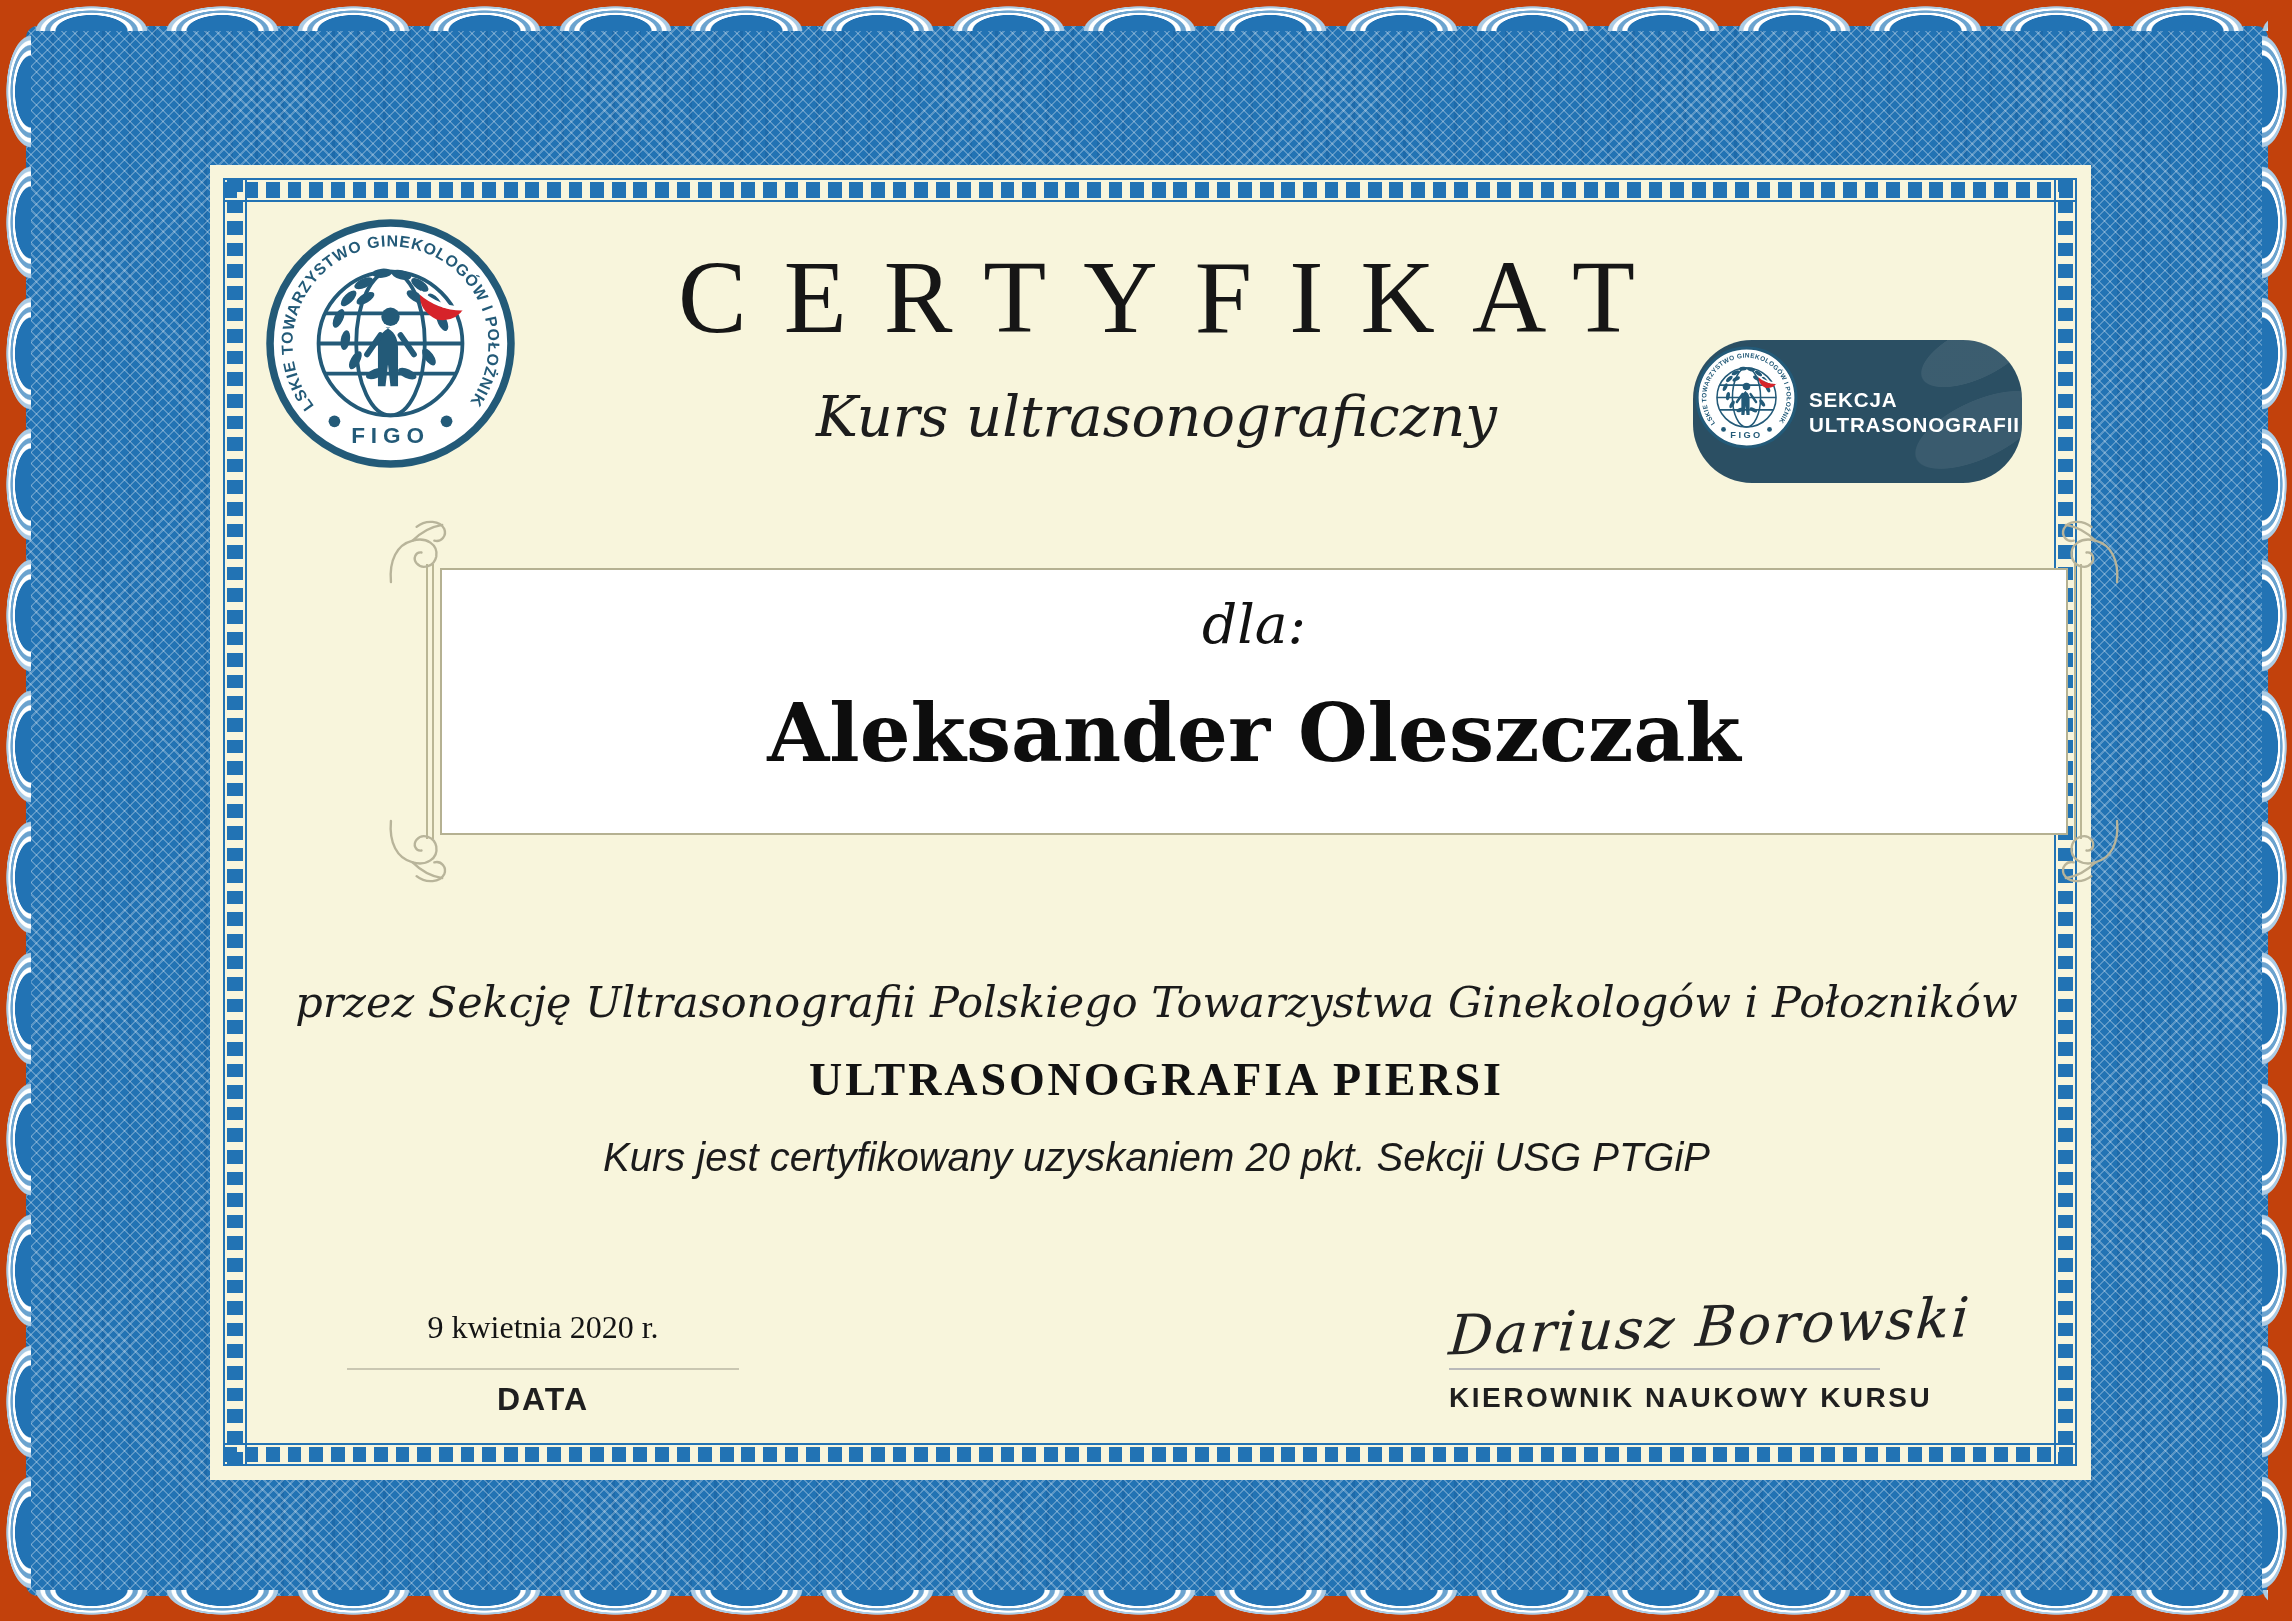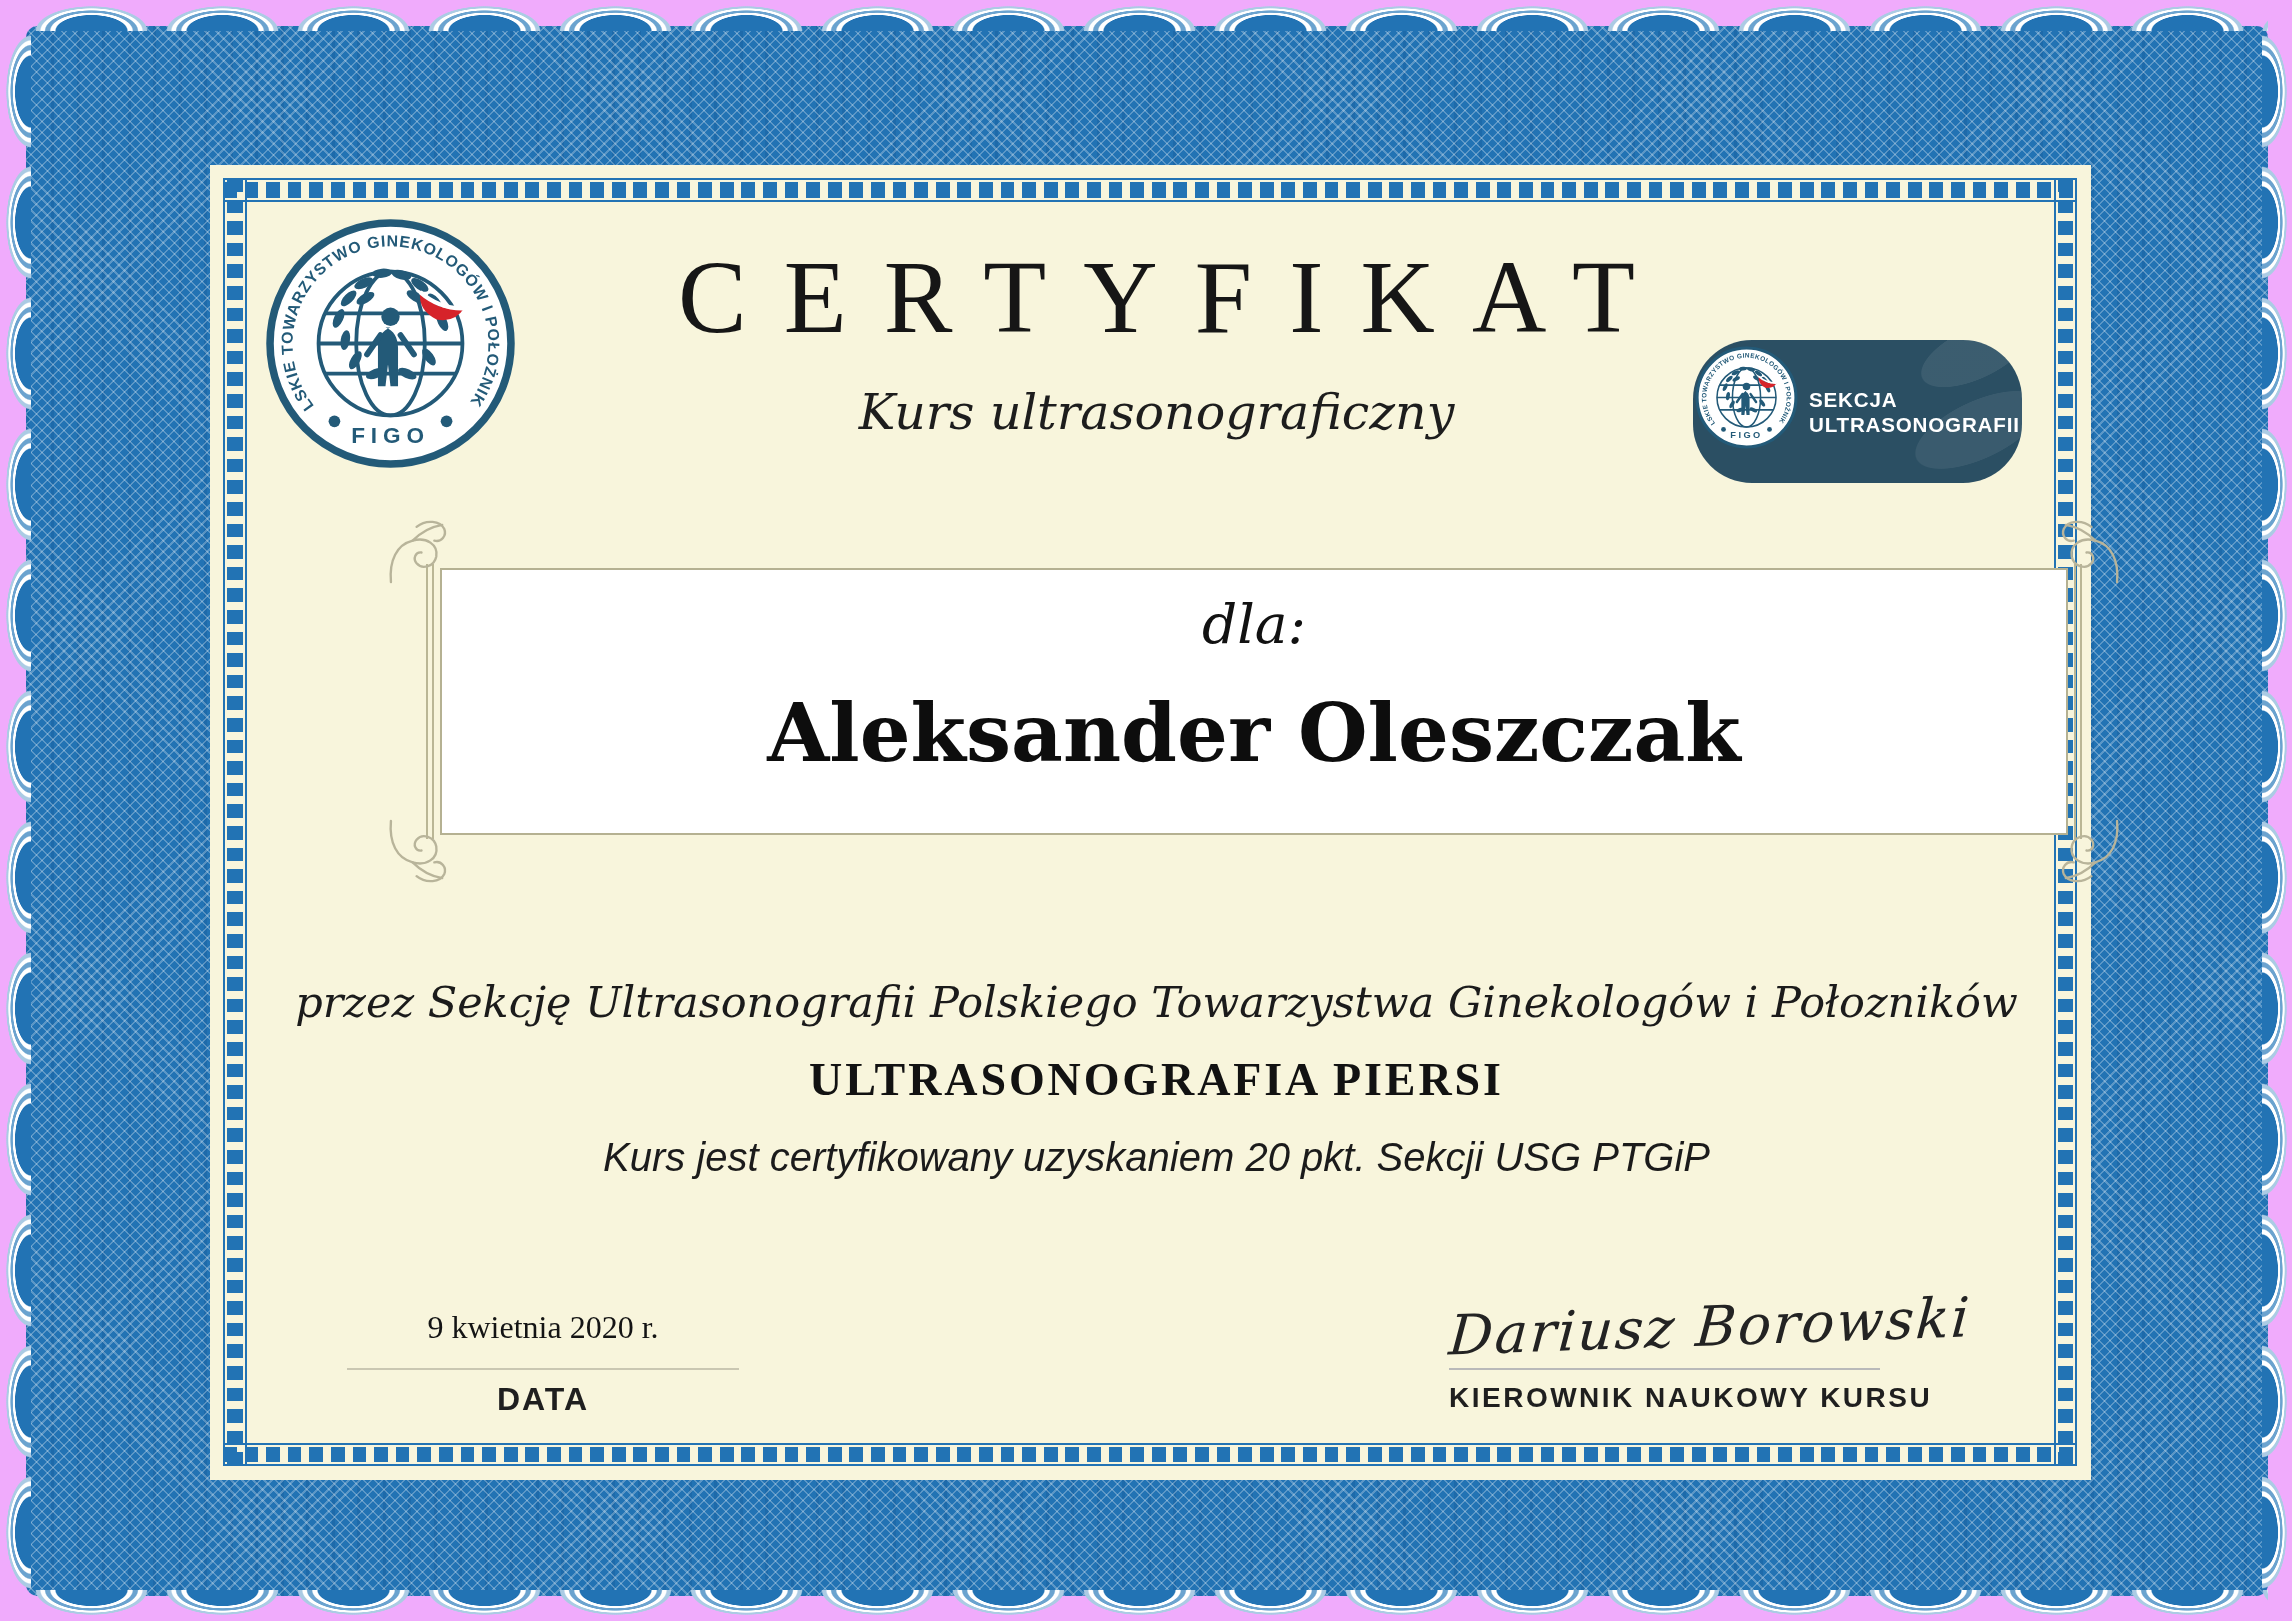--- a/index.html
+++ b/index.html
@@ -10,21 +10,21 @@
     --badge:#2b4f63;
     --red:#d6232a;
     --olive:#b5b192;
     --ink:#1c1c1c;
   }
   *{margin:0;padding:0;box-sizing:border-box;}
   html,body{background:#ffffff;}
   .page{
     position:relative;
     width:2293px;height:1621px;
-    background:#f0abfc;
+    background:#c2410c;
     overflow:hidden;
     font-family:"Liberation Serif", serif;
     color:var(--ink);
   }
   
   .band{
     position:absolute; inset:25.5px;
     background-color:var(--blue);
     background-image:
       repeating-linear-gradient(45deg, rgba(255,255,255,.26) 0 1.6px, rgba(255,255,255,0) 1.6px 7.8px),
@@ -63,21 +63,21 @@
 
   
   .title{
     position:absolute; left:222px; right:202px; top:238px;
     text-align:center; font-size:103px; letter-spacing:.36em; padding-left:.36em;
     color:#161616; font-weight:400; white-space:nowrap;
   }
   .subtitle{
     position:absolute; left:222px; right:202px; top:384px;
     text-align:center; font-family:"DejaVu Serif", serif; font-style:italic;
-    font-size:49px; color:#1d1d1d; white-space:nowrap;
+    font-size:56px; color:#1d1d1d; white-space:nowrap;
   }
   .seal-left{position:absolute;left:265px;top:218px;width:251px;height:251px;}
   
   .badge{
     position:absolute;left:1693px;top:340px;width:329px;height:143px;
     background:var(--badge); border-radius:59px; overflow:hidden;
   }
   .badge .leafdeco{
     position:absolute; right:-29px; top:-19.6px; width:196px; height:157px;
     background:

